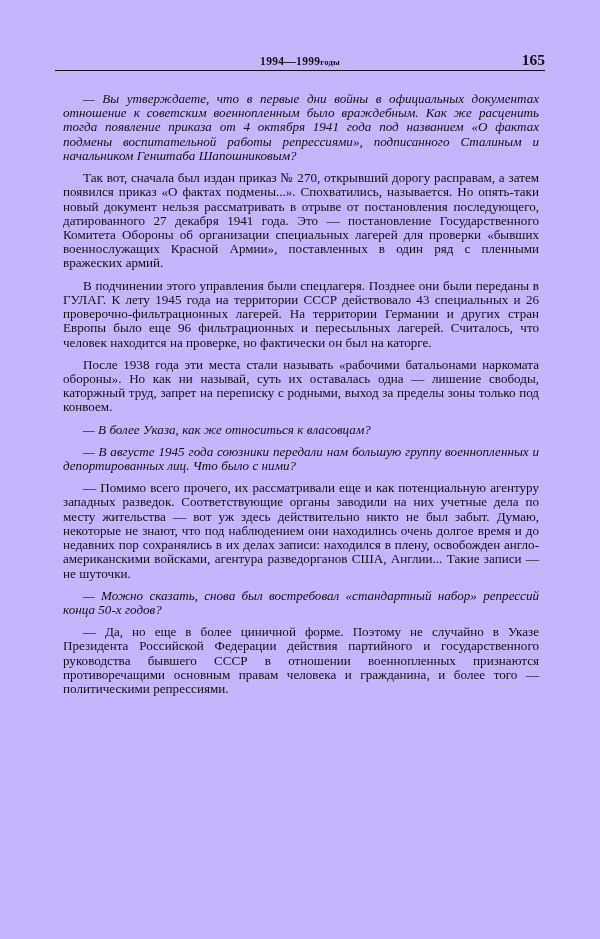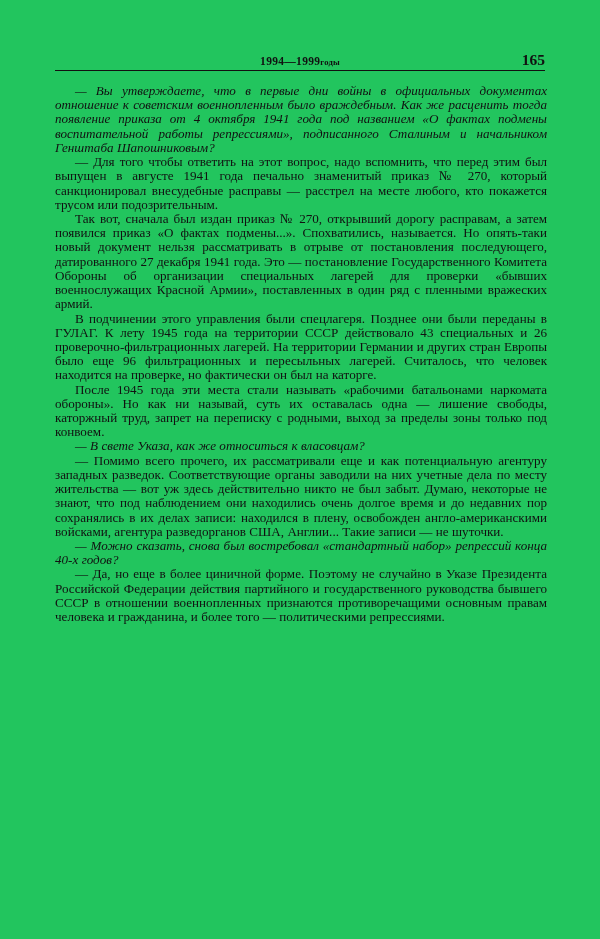--- a/index.html
+++ b/index.html
@@ -15,21 +15,21 @@
     color: #111111;
     overflow: hidden;
   }
 
   .page {
     position: absolute;
     left: 0;
     top: 0;
     width: 600px;
     height: 939px;
-    background: #22c55e;
+    background: #c4b5fd;
   }
 
   
   .running-head {
     position: absolute;
     left: 55px;
     top: 55px;
     width: 490px;
     height: 18px;
   }
@@ -70,21 +70,21 @@
 
   
   .column {
     position: absolute;
     left: 55px;
     top: 84px;
     width: 492px;
   }
 
   p.para {
-    margin: 0;
+    margin: 8px;
     font-size: 13.1px;
     line-height: 14.22px;
     text-align: justify;
     text-justify: inter-word;
     text-indent: 20px;
     hyphens: manual;
     word-spacing: 0.1px;
   }
   p.para.italic {
     font-style: italic;
@@ -100,23 +100,23 @@
     <div class="running-head-inner">
       <div class="head-center">
         <span class="years">1994—1999</span><span class="word">годы</span>
       </div>
       <div class="head-folio">165</div>
     </div>
   </div>
 
   <div class="column">
       <p class="para italic">— Вы утверждаете, что в первые дни войны в официальных документах отношение к советским военнопленным было враждебным. Как же расценить тогда появление приказа от 4 октября 1941 года под названием «О фактах подмены воспитательной работы репрессиями», подписанного Сталиным и начальником Генштаба Шапошниковым?</p>
-      <p class="para">— Для того чтобы ответить на этот вопрос, надо вспомнить, что перед этим был выпущен в августе 1941 года печально знаменитый приказ № 270, который санкционировал внесудебные расправы — расстрел на месте любого, кто покажется трусом или подозрительным.</p>
       <p class="para">Так вот, сначала был издан приказ № 270, открывший дорогу расправам, а затем появился приказ «О фактах подмены...». Спохватились, называется. Но опять-таки новый документ нельзя рассматривать в отрыве от постановления последующего, датированного 27 декабря 1941 года. Это — постановление Государственного Комитета Обороны об организации специальных лагерей для проверки «бывших военнослужащих Красной Армии», поставленных в один ряд с пленными вражеских армий.</p>
       <p class="para">В подчинении этого управления были спецлагеря. Позднее они были переданы в ГУЛАГ. К лету 1945 года на территории СССР действовало 43 специальных и 26 проверочно-фильтрационных лагерей. На территории Германии и других стран Европы было еще 96 фильтрационных и пересыльных лагерей. Считалось, что человек находится на проверке, но фактически он был на каторге.</p>
-      <p class="para">После 1945 года эти места стали называть «рабочими батальонами наркомата обороны». Но как ни называй, суть их оставалась одна — лишение свободы, каторжный труд, запрет на переписку с родными, выход за пределы зоны только под конвоем.</p>
-      <p class="para italic">— В свете Указа, как же относиться к власовцам?</p>
+      <p class="para">После 1938 года эти места стали называть «рабочими батальонами наркомата обороны». Но как ни называй, суть их оставалась одна — лишение свободы, каторжный труд, запрет на переписку с родными, выход за пределы зоны только под конвоем.</p>
+      <p class="para italic">— В более Указа, как же относиться к власовцам?</p>
+      <p class="para italic">— В августе 1945 года союзники передали нам большую группу военнопленных и депортированных лиц. Что было с ними?</p>
       <p class="para">— Помимо всего прочего, их рассматривали еще и как потенциальную агентуру западных разведок. Соответствующие органы заводили на них учетные дела по месту жительства — вот уж здесь действительно никто не был забыт. Думаю, некоторые не знают, что под наблюдением они находились очень долгое время и до недавних пор сохранялись в их делах записи: находился в плену, освобожден англо-американскими войсками, агентура разведорганов США, Англии... Такие записи — не шуточки.</p>
-      <p class="para italic">— Можно сказать, снова был востребовал «стандартный набор» репрессий конца 40-х годов?</p>
+      <p class="para italic">— Можно сказать, снова был востребовал «стандартный набор» репрессий конца 50-х годов?</p>
       <p class="para">— Да, но еще в более циничной форме. Поэтому не случайно в Указе Президента Российской Федерации действия партийного и государственного руководства бывшего СССР в отношении военнопленных признаются противоречащими основным правам человека и гражданина, и более того — политическими репрессиями.</p>
     </div>
 
 </div>
 
 </body></html>

